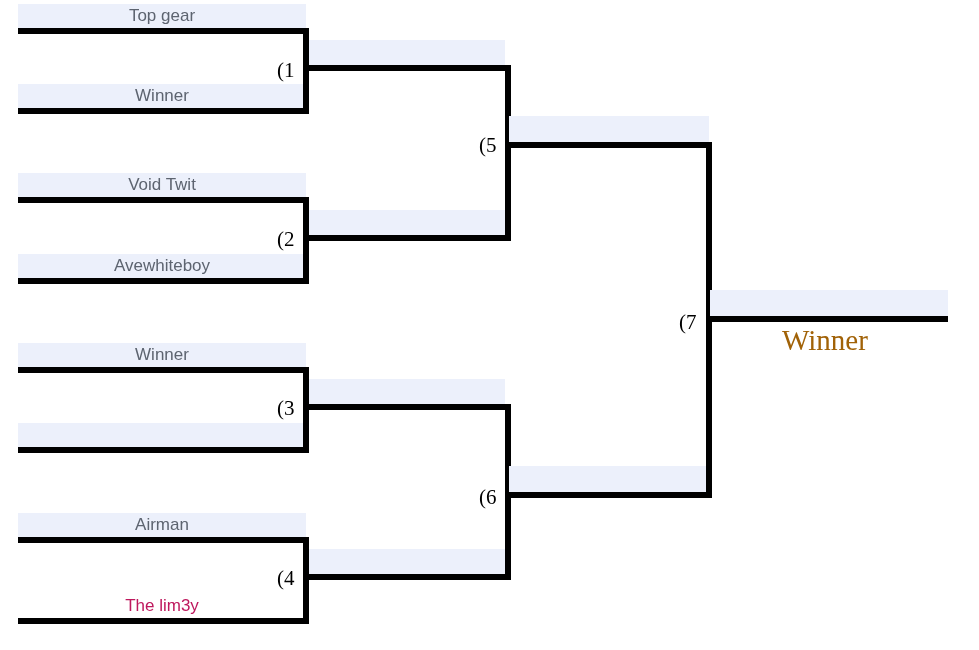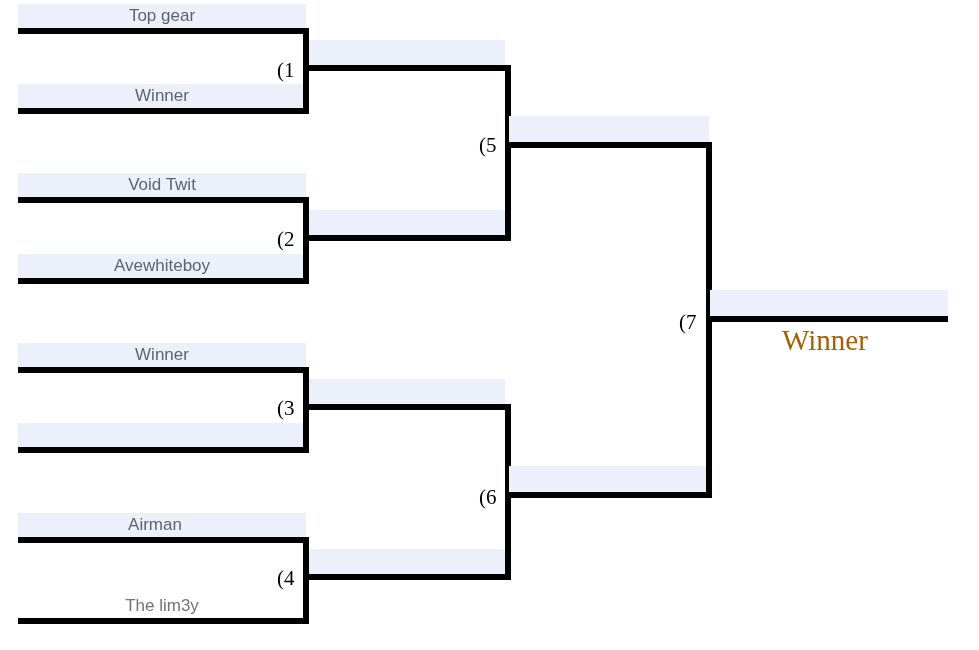--- a/index.html
+++ b/index.html
@@ -22,21 +22,21 @@
   
   .name{
     position:absolute;
     font-family:"Liberation Sans", sans-serif;
     font-size:17px;
     color:#5d6470;
     text-align:center;
     white-space:nowrap;
     line-height:22px;
   }
-  .name.dark{color:#737373;}
+  .name.dark{color:#be185d;}
 
   
   .mnum{
     position:absolute;
     font-family:"Liberation Serif", serif;
     font-size:21px;
     color:#000000;
     line-height:21px;
     white-space:nowrap;
   }
@@ -88,21 +88,21 @@
 
   <div class="band" style="left:307px;top:379px;width:198px;height:25px;"></div>
 
   <div class="band" style="left:18px;top:423px;width:288px;height:24px;"></div>
   <div class="hline" style="left:18px;top:447px;width:291px;"></div>
 
   <div class="vline" style="left:303px;top:367px;height:86px;"></div>
   <div class="mnum" style="left:277px;top:398px;">(3</div>
 
   <div class="band" style="left:18px;top:513px;width:288px;height:24px;"></div>
-  <div class="name" style="left:11px;top:514px;width:288px;">Airman</div>
+  <div class="name" style="left:18px;top:514px;width:288px;">Airman</div>
   <div class="hline" style="left:18px;top:537px;width:291px;"></div>
 
   <div class="band" style="left:307px;top:549px;width:198px;height:25px;"></div>
 
   <div class="name dark" style="left:18px;top:595px;width:288px;">The lim3y</div>
   <div class="hline" style="left:18px;top:618px;width:291px;"></div>
 
   <div class="vline" style="left:303px;top:537px;height:87px;"></div>
   <div class="mnum" style="left:277px;top:568px;">(4</div>
 

